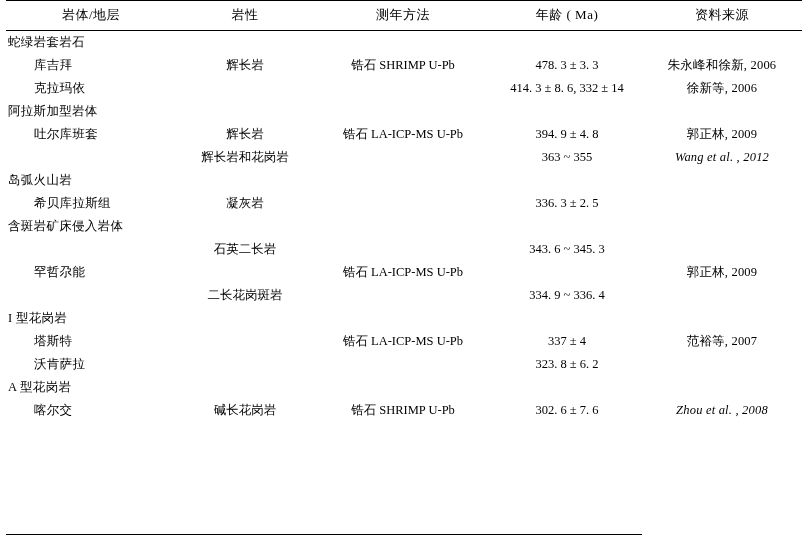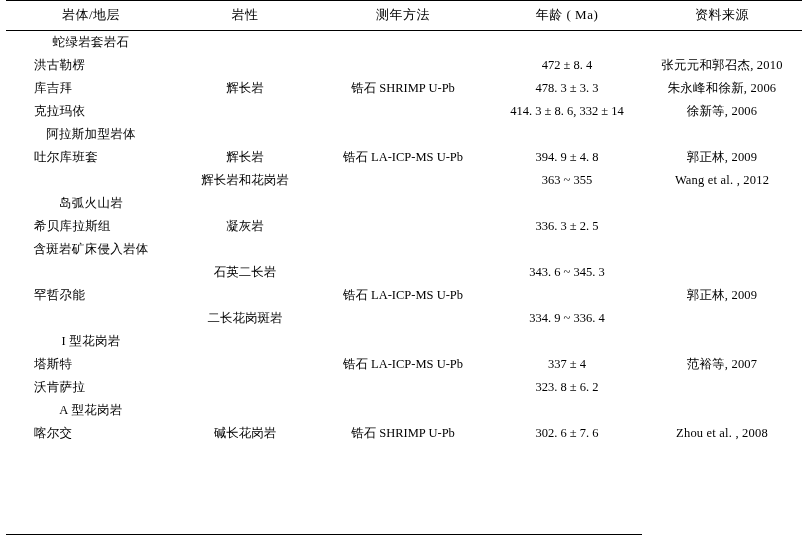--- a/index.html
+++ b/index.html
@@ -43,36 +43,37 @@
     letter-spacing: 0.5px;
   }
   tbody td {
     padding: 2px 2px;
     vertical-align: middle;
     text-align: center;
     line-height: 1.42;
     height: 19px;
   }
   td.grouphdr {
-    text-align: center;
+    text-align: left;
     padding-left: 2px;
     letter-spacing: 0.3px;
   }
   td.unitname {
     text-align: left;
     padding-left: 28px;
     letter-spacing: 0.3px;
   }
   td.lith, td.method, td.age, td.src {
     text-align: center;
   }
   td.src {
     letter-spacing: 0.2px;
   }
   .ital {
+    font-style: italic;
   }
   #bottomrule {
     position: absolute;
     left: 6px;
     right: 6px;
     bottom: 6px;
     border-bottom: 1.6px solid #000;
   }
   .nowrap { white-space: nowrap; }
 </style>
@@ -99,27 +100,20 @@
     </thead>
     <tbody id="tbody">
         <tr>
           <td class="grouphdr">蛇绿岩套岩石</td>
           <td class="lith"></td>
           <td class="method"></td>
           <td class="age nowrap"></td>
           <td class="src"></td>
         </tr>
         <tr>
-          <td class="unitname">洪古勒楞</td>
-          <td class="lith"></td>
-          <td class="method"></td>
-          <td class="age nowrap">472 ± 8. 4</td>
-          <td class="src">张元元和郭召杰, 2010</td>
-        </tr>
-        <tr>
           <td class="unitname">库吉拜</td>
           <td class="lith">辉长岩</td>
           <td class="method">锆石 SHRIMP U-Pb</td>
           <td class="age nowrap">478. 3 ± 3. 3</td>
           <td class="src">朱永峰和徐新, 2006</td>
         </tr>
         <tr>
           <td class="unitname">克拉玛依</td>
           <td class="lith"></td>
           <td class="method"></td>

